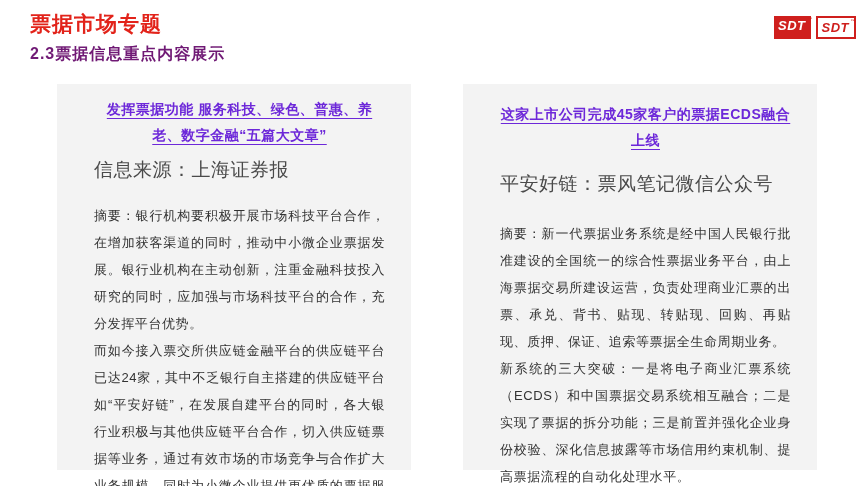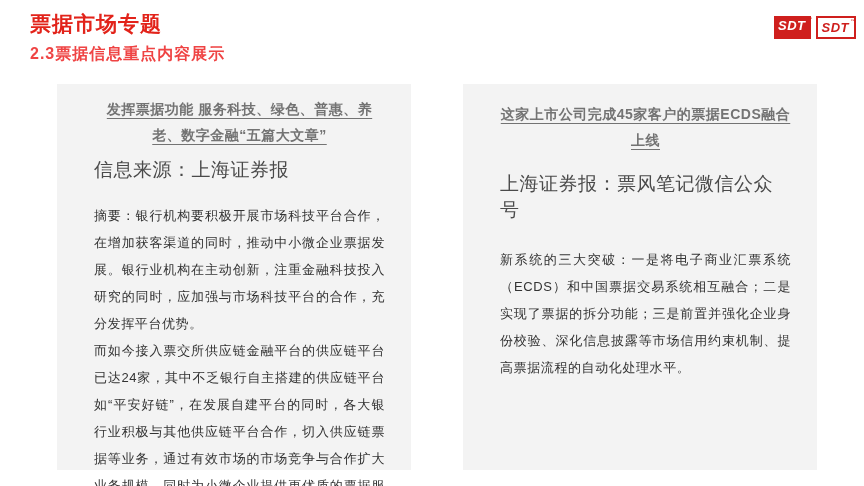--- a/index.html
+++ b/index.html
@@ -42,40 +42,40 @@
     top: -4px; right: -2px;
     font-size: 5px;
     font-style: normal;
     color: #cf1f1d;
   }
   .section-subtitle {
     position: absolute;
     left: 30px; top: 44px;
     font-size: 16px;
     font-weight: bold;
-    color: #ef4444;
+    color: #701a75;
     letter-spacing: 1px;
   }
   .cards {
     position: absolute;
     left: 57px; top: 84px;
     display: flex;
     gap: 52px;
   }
   .card {
     width: 354px;
     height: 386px;
     background: #f3f3f3;
     padding: 12px 26px 18px 37px;
   }
   .card-title {
     display: block;
     font-size: 14px;
     font-weight: bold;
-    color: #737373;
+    color: #6d28d9;
     text-align: center;
     line-height: 26px;
     text-decoration: underline;
     text-underline-offset: 4px;
     text-decoration-thickness: 1px;
     letter-spacing: 0.5px;
     cursor: pointer;
   }
   .card-source {
     margin-top: 9px;
@@ -119,19 +119,20 @@
     <a class="card-title">发挥票据功能 服务科技、绿色、普惠、养老、数字金融“五篇大文章”</a>
     <div class="card-source">信息来源：上海证券报</div>
     <div class="card-body">
       <p>摘要：银行机构要积极开展市场科技平台合作，在增加获客渠道的同时，推动中小微企业票据发展。银行业机构在主动创新，注重金融科技投入研究的同时，应加强与市场科技平台的合作，充分发挥平台优势。</p>
       <p>而如今接入票交所供应链金融平台的供应链平台已达24家，其中不乏银行自主搭建的供应链平台如“平安好链”，在发展自建平台的同时，各大银行业积极与其他供应链平台合作，切入供应链票据等业务，通过有效市场的市场竞争与合作扩大业务规模，同时为小微企业提供更优质的票据服务。</p>
     </div>
   </div>
 
   <div class="card">
     <a class="card-title">这家上市公司完成45家客户的票据ECDS融合上线</a>
-    <div class="card-source">上海证券报：票风笔记微信公众号</div>
+    <div class="card-source">平安好链：票风笔记微信公众号</div>
     <div class="card-body">
+      <p>摘要：新一代票据业务系统是经中国人民银行批准建设的全国统一的综合性票据业务平台，由上海票据交易所建设运营，负责处理商业汇票的出票、承兑、背书、贴现、转贴现、回购、再贴现、质押、保证、追索等票据全生命周期业务。</p>
       <p>新系统的三大突破：一是将电子商业汇票系统（ECDS）和中国票据交易系统相互融合；二是实现了票据的拆分功能；三是前置并强化企业身份校验、深化信息披露等市场信用约束机制、提高票据流程的自动化处理水平。</p>
     </div>
   </div>
 
 </div>
 
 </body></html>

